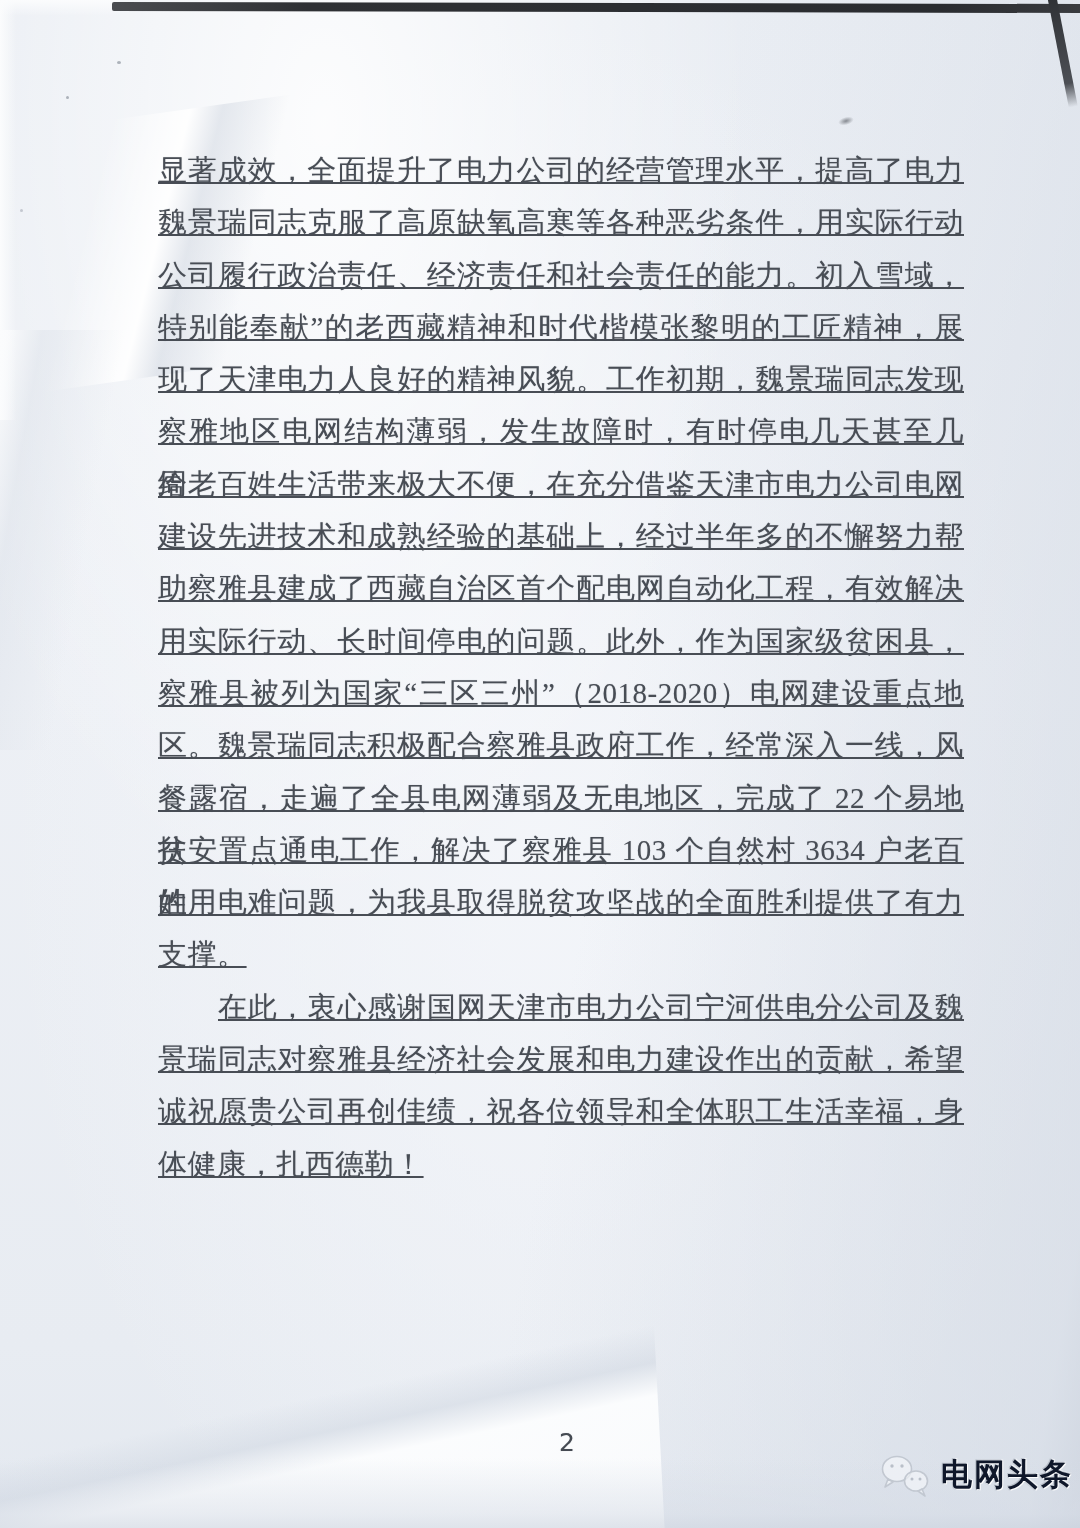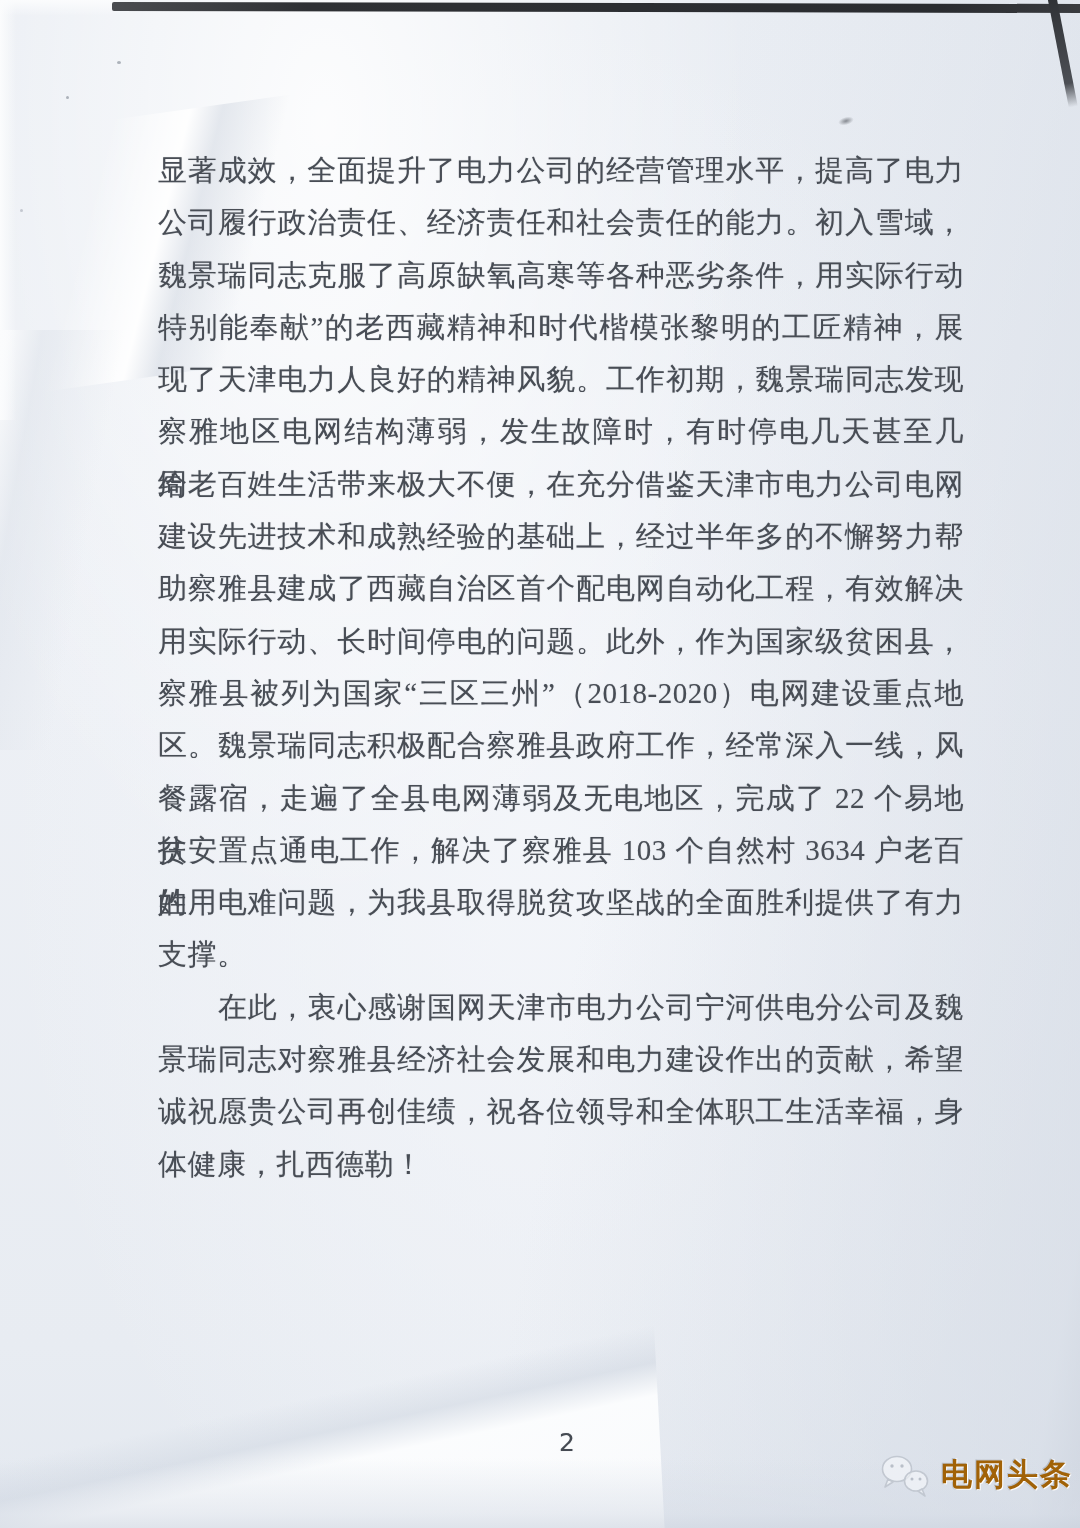--- a/index.html
+++ b/index.html
@@ -62,37 +62,37 @@
   .smudge{position:absolute;left:838px;top:117px;width:16px;height:8px;
     background:radial-gradient(ellipse at center,#6d7178 0%,rgba(109,113,120,0) 70%);
     transform:rotate(-15deg);opacity:.8;}
   
   .body-text{
     position:absolute;left:158px;top:144px;width:806px;
     font-size:29px;color:#484d55;
     text-shadow:0 0 1px rgba(72,77,85,0.35);
     letter-spacing:0.5px;
   }
-  .line{height:52.3px;line-height:52.3px;}
+  .line{height:52.3px;line-height:52.3px;text-decoration:underline;}
   .line.just{text-align:justify;text-align-last:justify;}
   .line.indent{text-indent:60px;}
   .page-number{
     position:absolute;left:552px;top:1428px;width:30px;
     text-align:center;font-family:"DejaVu Sans",sans-serif;
     font-size:25px;color:#454a52;text-shadow:0 0 1px rgba(70,75,85,0.3);
   }
   
   .watermark{
     position:absolute;left:878px;top:1452px;
     display:flex;align-items:center;gap:9px;
   }
   .wm-label{
     font-family:Liberation Mono, monospace;
     font-size:31px;font-weight:bold;letter-spacing:2px;
-    color:#a16207;
+    color:#0f172a;
     text-shadow:1px 1px 0 rgba(255,255,255,0.95), -1px -1px 0 rgba(182,189,199,0.9), 1px -1px 0 rgba(255,255,255,0.6), -1px 1px 0 rgba(196,202,211,0.7);
   }
 </style>
 </head>
 <body>
 
 <div class="stage">
   <div class="paper"></div>
 
   <div class="crease tl"></div>
@@ -105,22 +105,22 @@
   <div class="edge-top"></div>
   <div class="edge-right"></div>
 
   <div class="speck s1"></div>
   <div class="speck s2"></div>
   <div class="speck s3"></div>
   <div class="smudge"></div>
 
   <div class="body-text">
       <div class="line just">显著成效，全面提升了电力公司的经营管理水平，提高了电力</div>
+      <div class="line just">魏景瑞同志克服了高原缺氧高寒等各种恶劣条件，用实际行动</div>
       <div class="line just">公司履行政治责任、经济责任和社会责任的能力。初入雪域，</div>
-      <div class="line just">魏景瑞同志克服了高原缺氧高寒等各种恶劣条件，用实际行动</div>
       <div class="line just">特别能奉献”的老西藏精神和时代楷模张黎明的工匠精神，展</div>
       <div class="line just">现了天津电力人良好的精神风貌。工作初期，魏景瑞同志发现</div>
       <div class="line just">察雅地区电网结构薄弱，发生故障时，有时停电几天甚至几周，</div>
       <div class="line just">给老百姓生活带来极大不便，在充分借鉴天津市电力公司电网</div>
       <div class="line just">建设先进技术和成熟经验的基础上，经过半年多的不懈努力帮</div>
       <div class="line just">助察雅县建成了西藏自治区首个配电网自动化工程，有效解决</div>
       <div class="line just">用实际行动、长时间停电的问题。此外，作为国家级贫困县，</div>
       <div class="line just">察雅县被列为国家“三区三州”（2018-2020）电网建设重点地</div>
       <div class="line just">区。魏景瑞同志积极配合察雅县政府工作，经常深入一线，风</div>
       <div class="line just">餐露宿，走遍了全县电网薄弱及无电地区，完成了 22 个易地扶</div>

